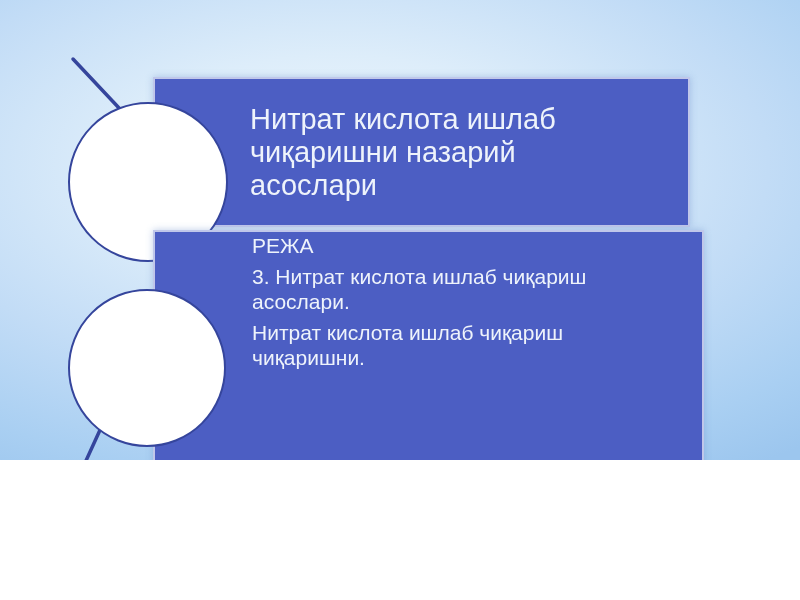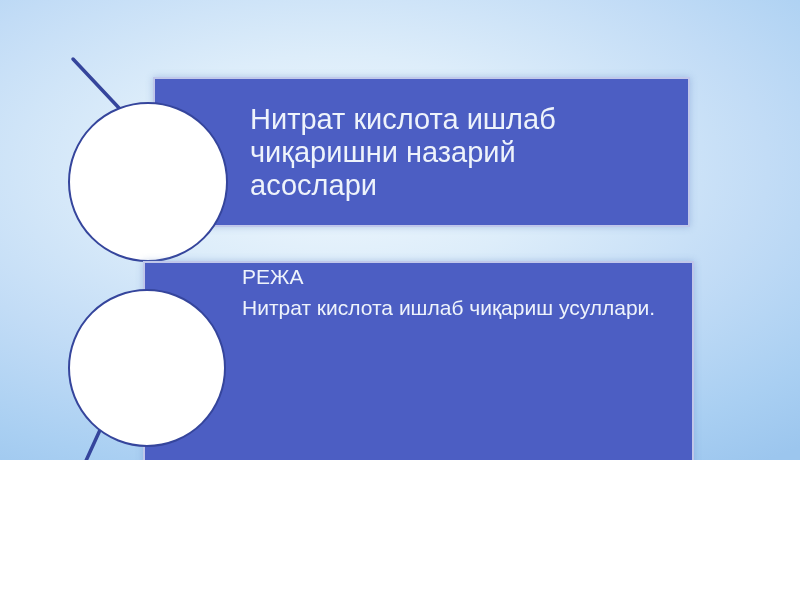--- a/index.html
+++ b/index.html
@@ -40,30 +40,29 @@
     top: 77px;
     width: 537px;
     height: 150px;
     z-index: 1;
     padding: 24px 48px 0 95px;
     font-size: 29px;
     line-height: 33px;
     overflow: hidden;
   }
   #content-box {
-    left: 143px;
+    left: 153px;
     top: 230px;
     width: 551px;
     height: 287px;
     z-index: 3;
     padding: 1px 28px 0 97px;
     font-size: 21px;
     line-height: 25px;
     overflow: hidden;
-    margin-top: 31px;
   }
   #content-box p {
     margin: 0 0 6px 0;
   }
   #circle-layer-top { z-index: 2; }
   #circle-layer-bottom { z-index: 4; }
 </style>
 </head>
 <body>
 
@@ -73,21 +72,22 @@
     <div>Нитрат кислота ишлаб чиқаришни назарий асослари</div>
   </div>
 
   <svg id="circle-layer-top" class="layer" width="800" height="600" viewBox="0 0 800 600">
     <line x1="73" y1="59" x2="119" y2="108" stroke-width="3.5" stroke-linecap="round" stroke="#35459c"></line>
     <circle cx="148" cy="182" r="79" stroke-width="2" fill="#ffffff" stroke="#35459c"></circle>
   </svg>
 
   <div id="content-box" class="box">
     <p>РЕЖА</p>
-    <p>Нитрат кислота ишлаб чиқариш усуллари.</p>
+    <p>3. Нитрат кислота ишлаб чиқариш асослари.</p>
+    <p>Нитрат кислота ишлаб чиқариш чиқаришни.</p>
   </div>
 
   <svg id="circle-layer-bottom" class="layer" width="800" height="600" viewBox="0 0 800 600">
     <line x1="100" y1="430" x2="74" y2="487" stroke-width="3.5" stroke-linecap="round" stroke="#35459c"></line>
     <circle cx="147" cy="368" r="78" stroke-width="2" fill="#ffffff" stroke="#35459c"></circle>
   </svg>
 
 </div>
 
 </body></html>

